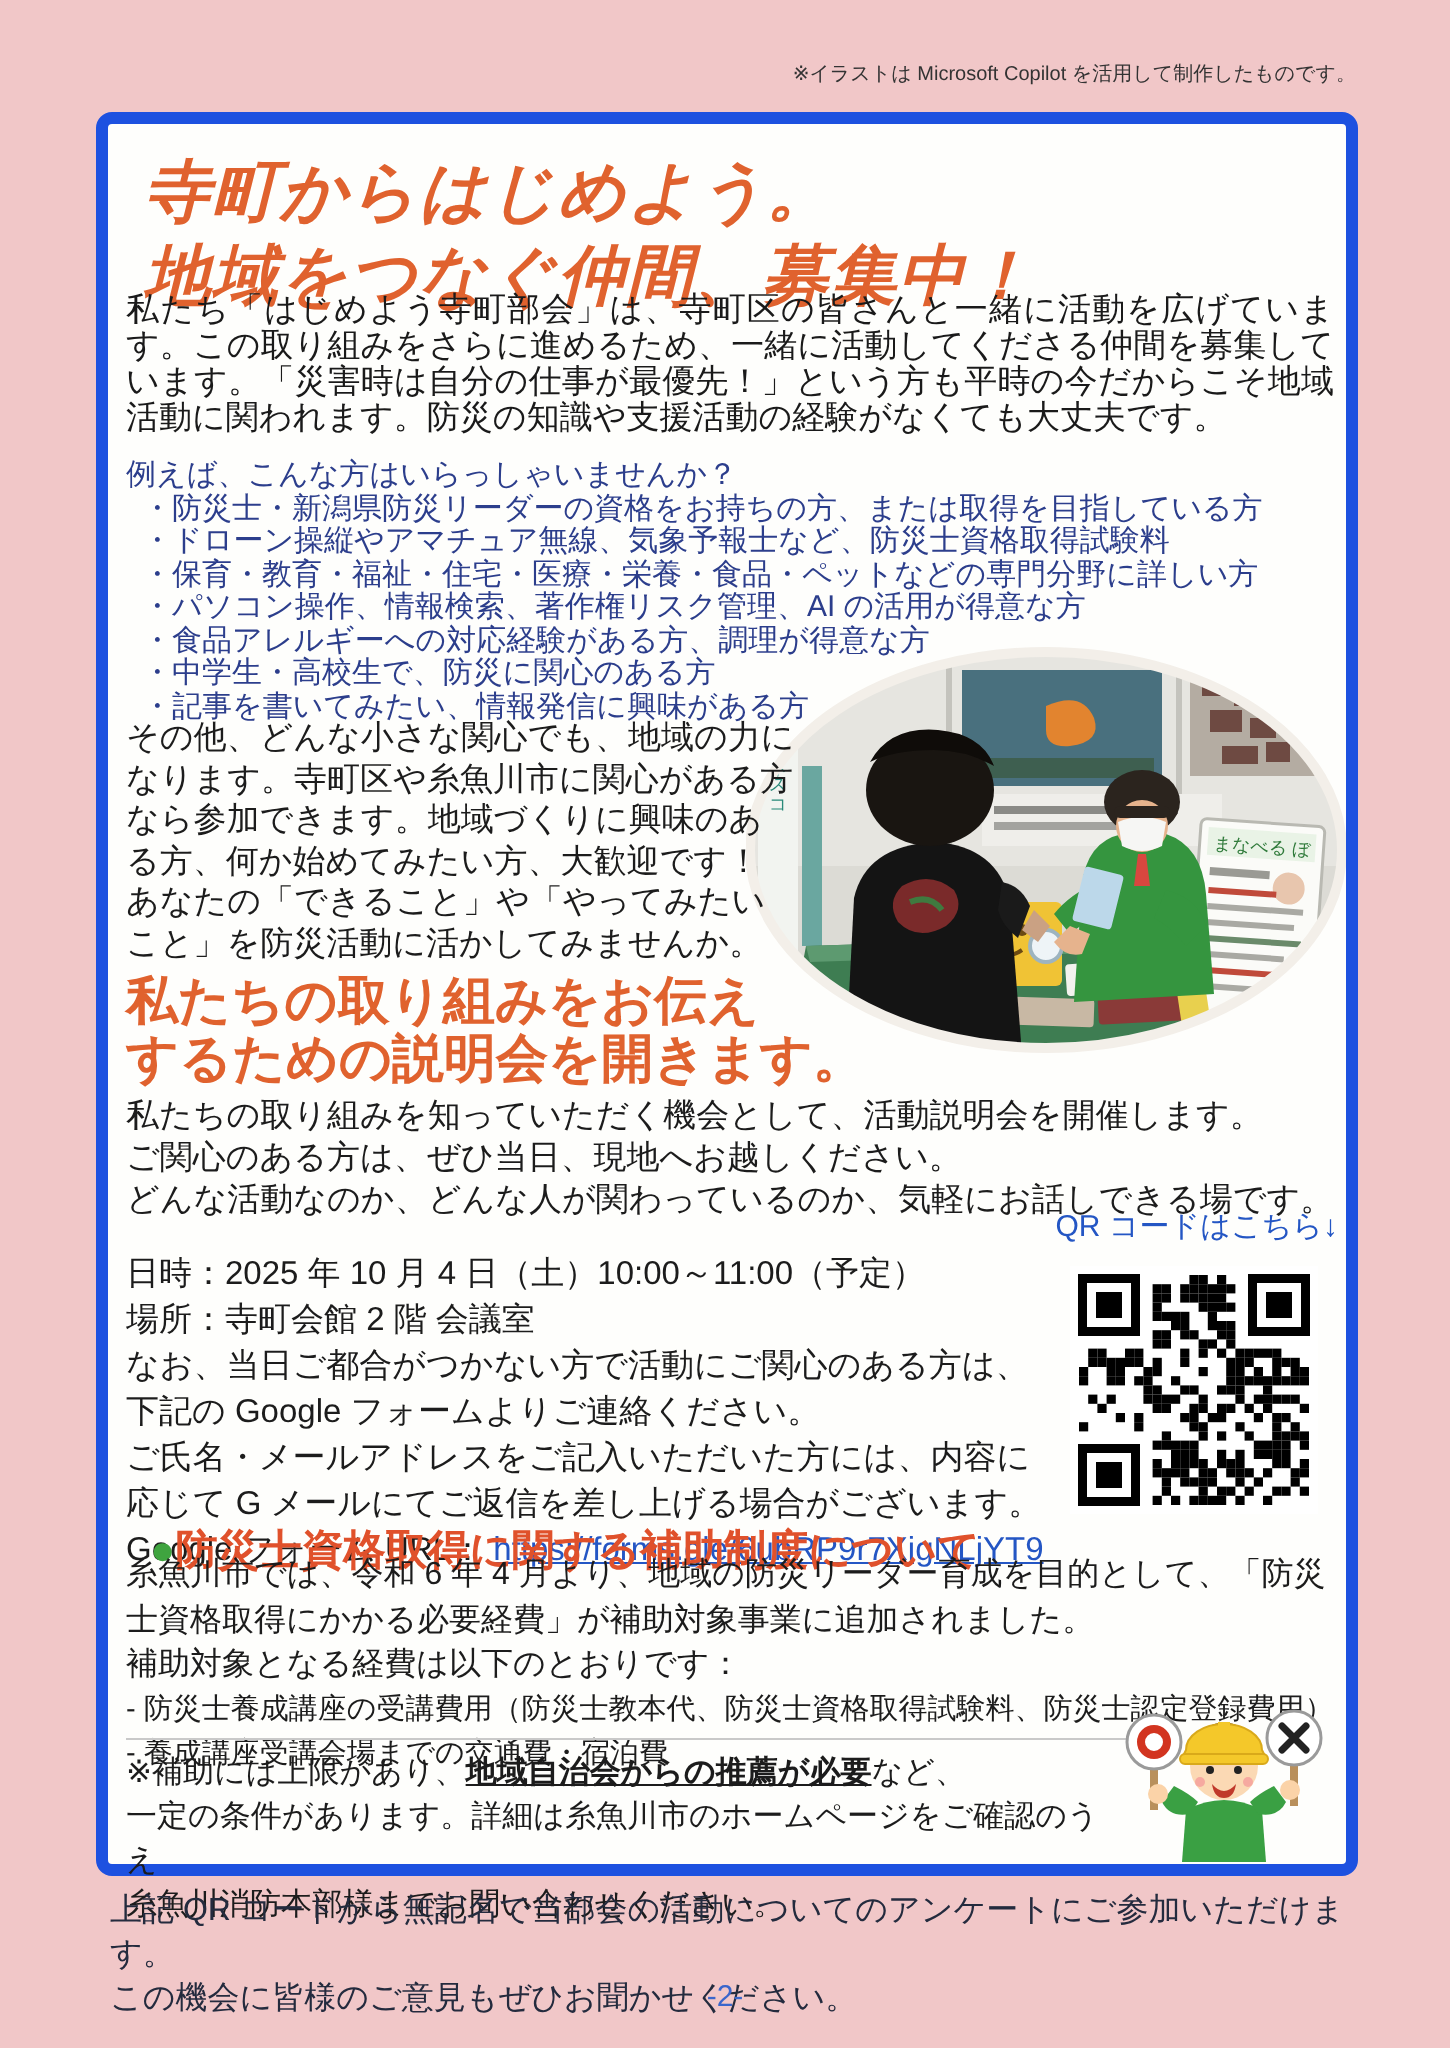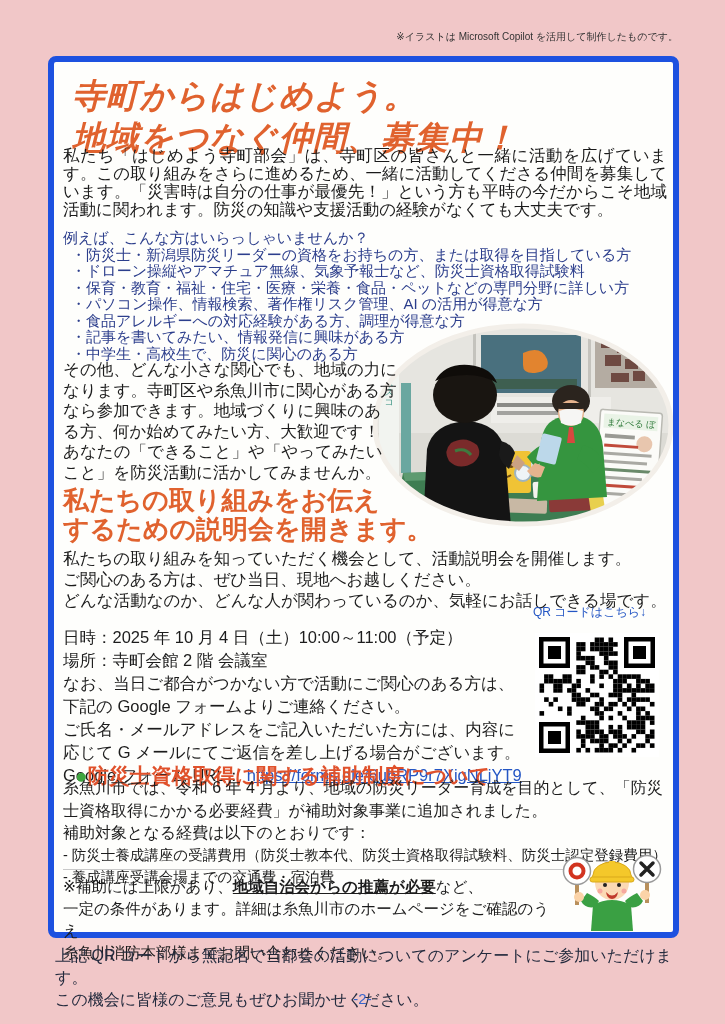--- a/index.html
+++ b/index.html
@@ -46,22 +46,22 @@
     position:absolute;left:9px;top:486px;width:608px;
     font-size:16.5px;line-height:21px;white-space:pre-line;
   }
   .session-details{
     position:absolute;left:9px;top:541px;width:480px;
     font-size:16.5px;line-height:23px;white-space:pre-line;
   }
   .form-line{white-space:nowrap;}
   .form-link{color:#2456c4;text-decoration:underline;}
   .qr-label{
-    position:absolute;right:27px;top:542px;
-    font-size:12px;color:#2456c4;
+    position:absolute;right:4px;top:542px;
+    font-size:15px;color:#2456c4;
   }
   .qr-box{position:absolute;right:14px;top:571px;width:124px;height:124px;}
   .h3-subsidy{
     position:absolute;left:9px;top:690px;margin:12px;
     font-size:21px;font-weight:bold;line-height:24px;
   }
   .h3-subsidy .dot{color:#3fa43f;}
   .h3-subsidy .txt{color:#e0512b;}
   .subsidy-body{
     position:absolute;left:9px;top:715px;width:606px;
@@ -105,22 +105,22 @@
   <div class="intro">私たち「はじめよう寺町部会」は、寺町区の皆さんと一緒に活動を広げています。この取り組みをさらに進めるため、一緒に活動してくださる仲間を募集しています。「災害時は自分の仕事が最優先！」という方も平時の今だからこそ地域活動に関われます。防災の知識や支援活動の経験がなくても大丈夫です。</div>
 
   <div class="recruit">
     <div>例えば、こんな方はいらっしゃいませんか？</div>
     <ul>
       <li>・防災士・新潟県防災リーダーの資格をお持ちの方、または取得を目指している方</li>
       <li>・ドローン操縦やアマチュア無線、気象予報士など、防災士資格取得試験料</li>
       <li>・保育・教育・福祉・住宅・医療・栄養・食品・ペットなどの専門分野に詳しい方</li>
       <li>・パソコン操作、情報検索、著作権リスク管理、AI の活用が得意な方</li>
       <li>・食品アレルギーへの対応経験がある方、調理が得意な方</li>
+      <li>・中学生・高校生で、防災に関心のある方</li>
       <li>・記事を書いてみたい、情報発信に興味がある方</li>
-      <li>・中学生・高校生で、防災に関心のある方</li>
     </ul>
   </div>
 
   <div class="photo-wrap">
     <svg width="300" height="204" viewBox="0 0 300 204">
       <defs>
         <clipPath id="ovalClip">
             <ellipse cx="150" cy="102" rx="148" ry="99"></ellipse>
           </clipPath>
       </defs>

